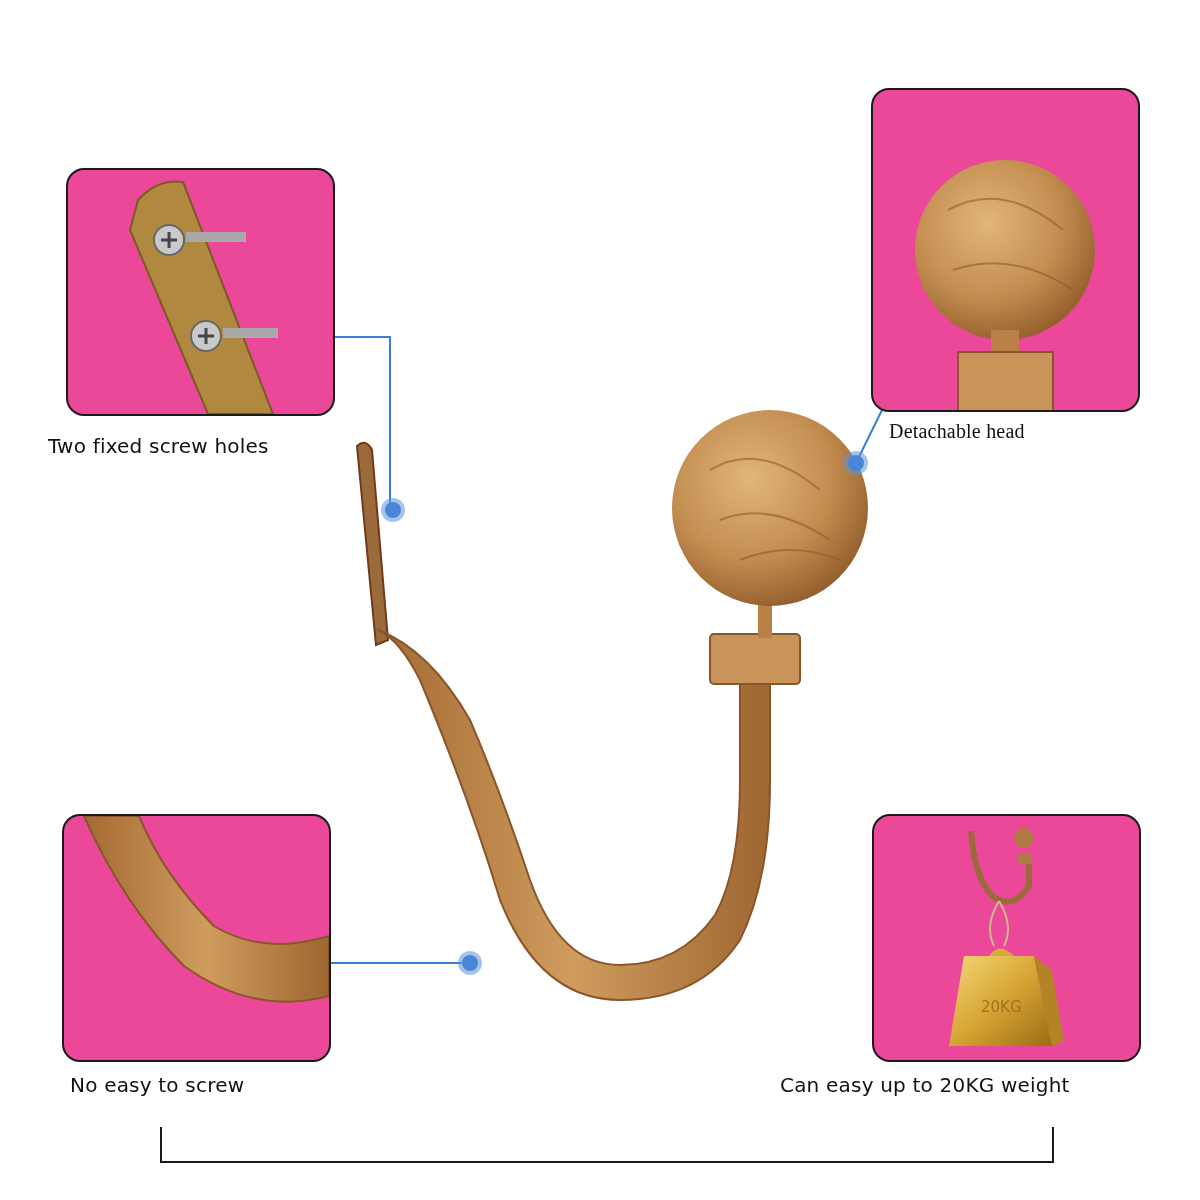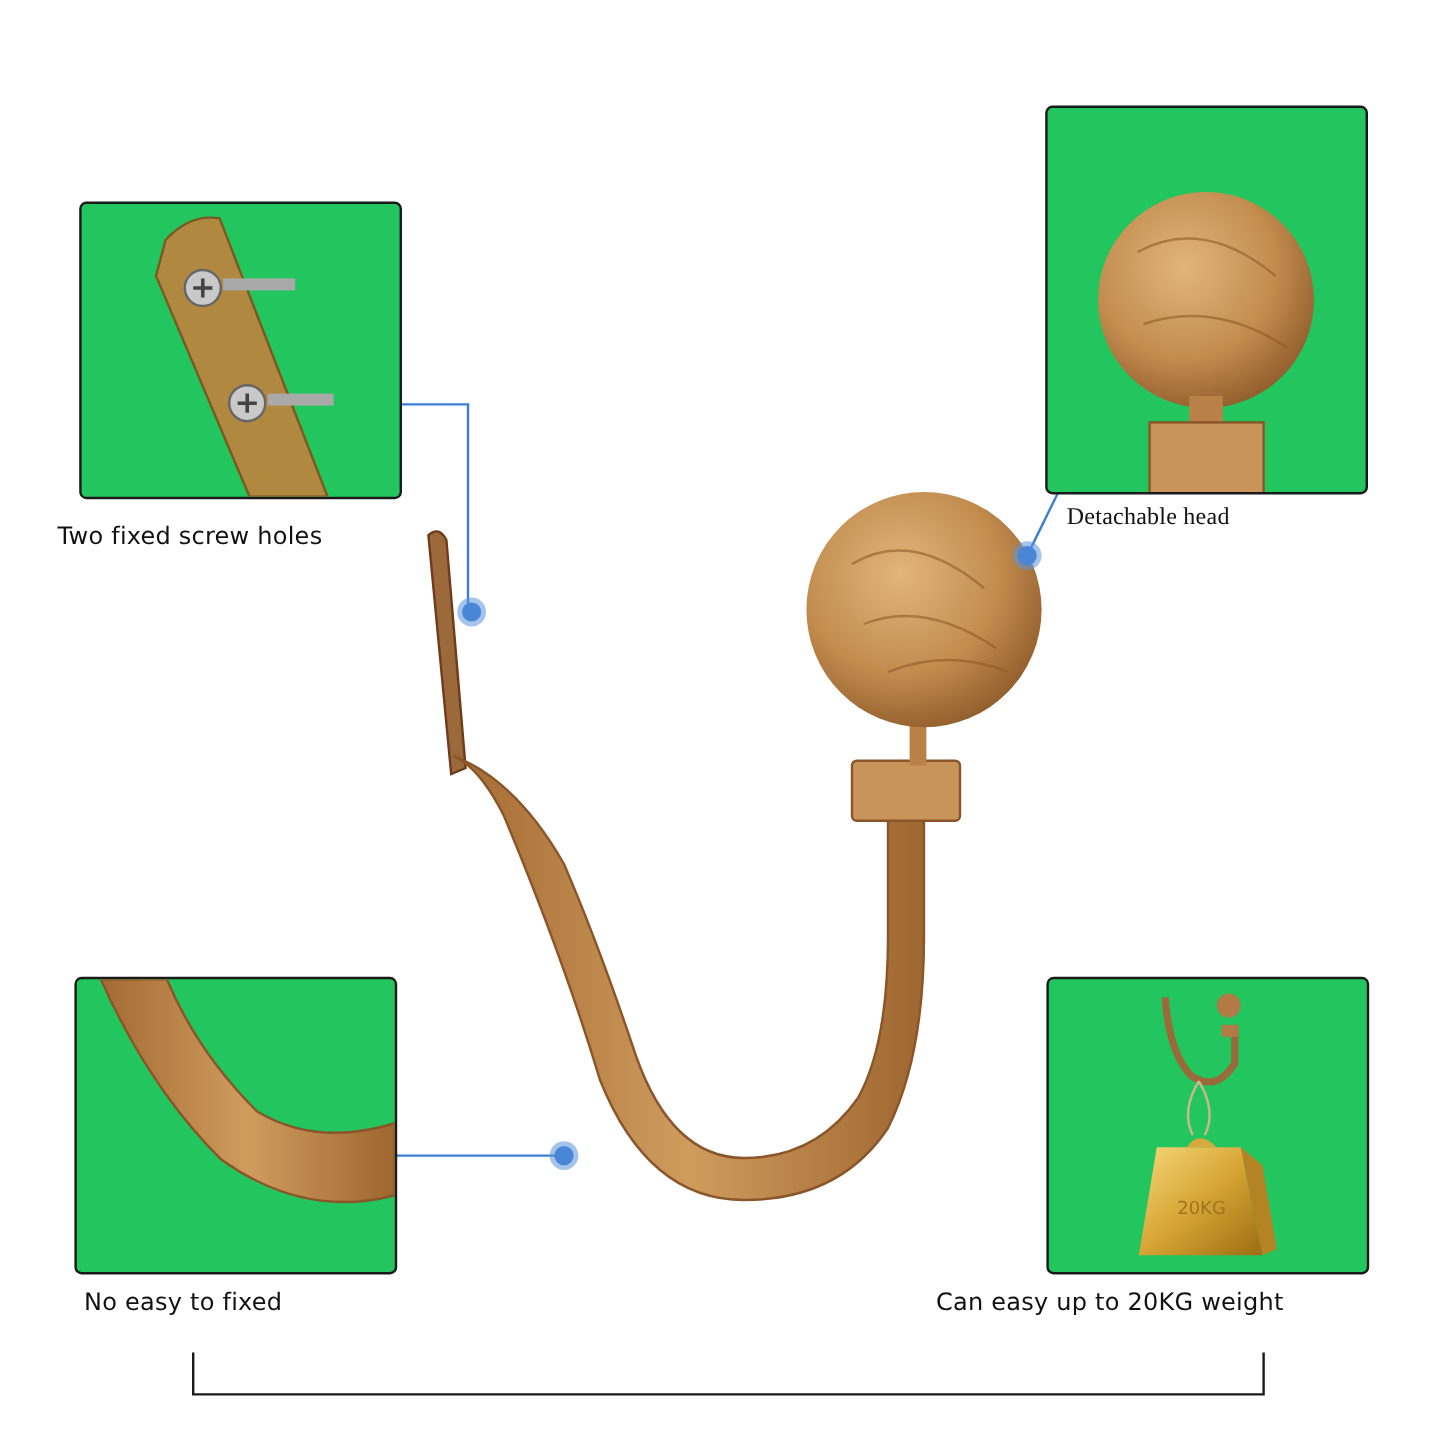--- a/index.html
+++ b/index.html
@@ -1,18 +1,18 @@
 <!DOCTYPE html>
 <html><head>
 <meta charset="utf-8">
 <style>
   html, body { margin:0; padding:0; background:#ffffff; }
   body { width:1200px; height:1200px; position:relative; overflow:hidden;
          font-family:"DejaVu Sans", "Liberation Sans", sans-serif; color:#111; }
-  .panel { position:absolute; border:2px solid #1a1a1a; border-radius:6px; background:#22c55e; overflow:hidden; }
+  .panel { position:absolute; border:2px solid #1a1a1a; border-radius:18px; background:#ec4899; overflow:hidden; }
   .label { position:absolute; font-size:20px; color:#111; white-space:nowrap; letter-spacing:0.2px; }
   svg.abs { position:absolute; left:0; top:0; }
   .panel svg { position:absolute; left:0; top:0; width:100%; height:100%; }
 </style>
 </head>
 <body>
 
 <svg class="abs" width="1200" height="1200">
   <defs>
     <linearGradient id="woodg" x1="0" y1="0" x2="1" y2="0">
@@ -79,21 +79,21 @@
     <rect x="85" y="262" width="95" height="60" fill="#c99459" stroke="#8a5529" stroke-width="2"></rect>
   </svg>
 </div>
 <div class="label" style="left:889px; top:420px;font-family:Liberation Serif, serif;">Detachable head</div>
 
 <div class="panel" style="left:62px; top:814px; width:265px; height:244px;">
   <svg viewBox="0 0 265 244">
     <path d="M20,0 Q60,90 120,150 Q190,200 265,180 L265,120 Q200,140 150,110 Q100,60 75,0 Z" fill="url(#woodg)" stroke="#8a5529" stroke-width="2"></path>
   </svg>
 </div>
-<div class="label" style="left:70px; top:1073px;">No easy to fixed</div>
+<div class="label" style="left:70px; top:1073px;">No easy to screw</div>
 
 <div class="panel" style="left:872px; top:814px; width:265px; height:244px;">
   <svg viewBox="0 0 265 244">
     <path d="M97,15 Q100,60 118,80 Q140,95 155,70 L155,40" fill="none" stroke="#9a6a3a" stroke-width="6"></path>
     <circle cx="150" cy="22" r="10" fill="#b27a45"></circle>
     <rect x="144" y="38" width="14" height="10" fill="#b27a45"></rect>
     <path d="M125,85 Q110,110 120,130 M125,85 Q140,110 130,130" stroke="#ccb88a" stroke-width="2" fill="none"></path>
     <path d="M90,140 L160,140 L178,230 L75,230 Z" fill="url(#gold)"></path>
     <path d="M160,140 L178,155 L190,225 L178,230 Z" fill="#b48424"></path>
     <path d="M115,140 Q125,125 140,140" fill="#d8aa3d"></path>

